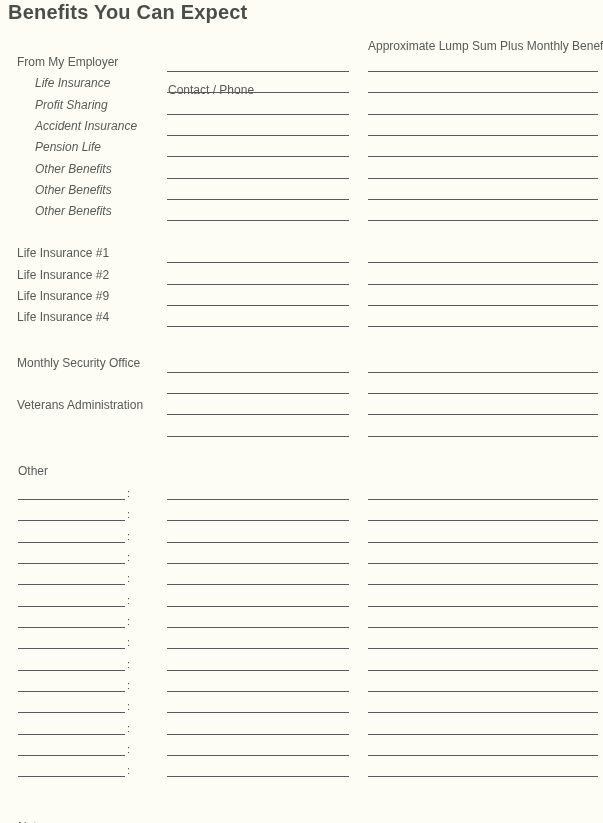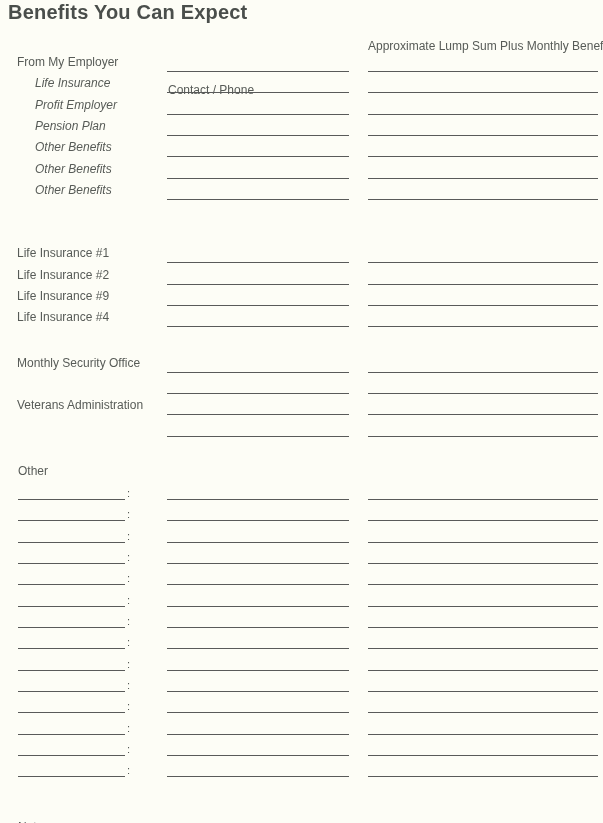--- a/index.html
+++ b/index.html
@@ -109,26 +109,31 @@
         <span class="label">From My Employer</span>
         <span class="iline mid"></span>
         <span class="iline right"></span>
       </div>
       <div class="frow">
         <span class="label indent">Life Insurance</span>
         <span class="iline mid"></span>
         <span class="iline right"></span>
       </div>
       <div class="frow">
-        <span class="label indent">Profit Employer</span>
-        <span class="iline mid"></span>
-        <span class="iline right"></span>
-      </div>
-      <div class="frow">
-        <span class="label indent">Pension Plan</span>
+        <span class="label indent">Profit Sharing</span>
+        <span class="iline mid"></span>
+        <span class="iline right"></span>
+      </div>
+      <div class="frow">
+        <span class="label indent">Accident Insurance</span>
+        <span class="iline mid"></span>
+        <span class="iline right"></span>
+      </div>
+      <div class="frow">
+        <span class="label indent">Pension Life</span>
         <span class="iline mid"></span>
         <span class="iline right"></span>
       </div>
       <div class="frow">
         <span class="label indent">Other Benefits</span>
         <span class="iline mid"></span>
         <span class="iline right"></span>
       </div>
       <div class="frow">
         <span class="label indent">Other Benefits</span>

